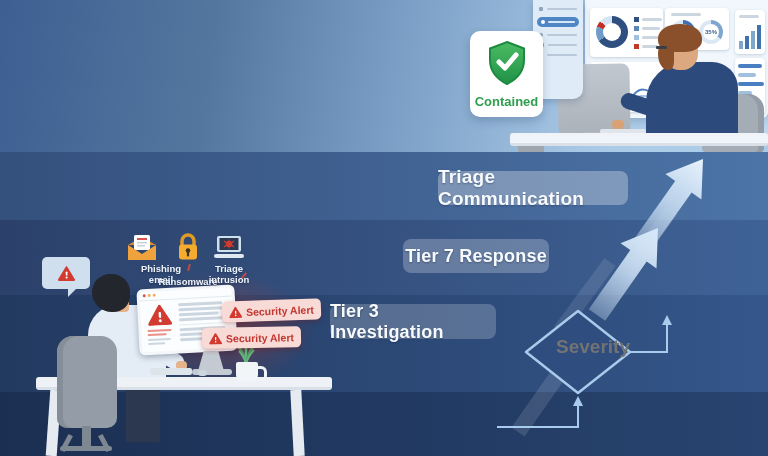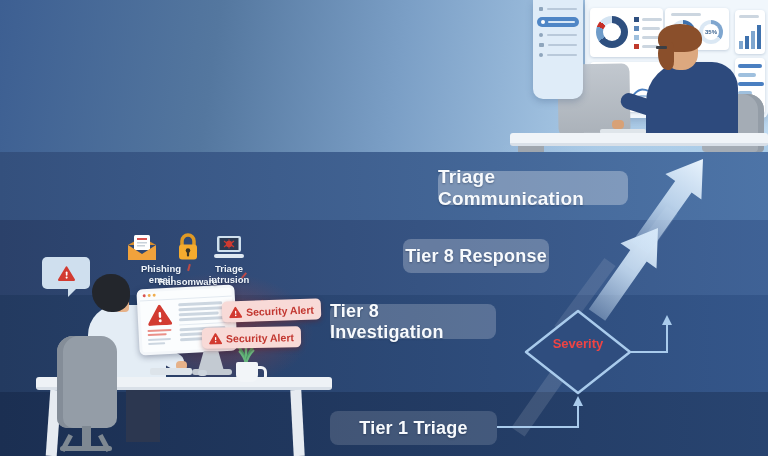--- a/index.html
+++ b/index.html
@@ -63,29 +63,28 @@
     <polygon fill="url(#ag2)" points="703,159 701.4,199.5 691.6,192.6 648.2,253.8 631.8,242.2 675.2,181 665.4,174.1"></polygon>
 
     <path d="M497 427 H578 V404" fill="none" stroke="#a9cbec" stroke-width="2"></path>
     <polygon fill="#a9cbec" points="578,396 573,406 583,406"></polygon>
 
     <path d="M630 352 H667 V323" fill="none" stroke="#a9cbec" stroke-width="2"></path>
     <polygon fill="#a9cbec" points="667,315 662,325 672,325"></polygon>
 
     <polygon points="578,311 630,352 578,393 526,352" fill="#2f4d7e" stroke="#a9cbec" stroke-width="2.5" stroke-linejoin="round"></polygon>
   </svg>
-  <div class="abs" style="left:526px;top:336px;width:104px;z-index:5;text-align:center;
-              font-size:13px;font-weight:700;color:#ef4444;line-height:1.2;">
+  <div class="abs" style="left:526px;top:336px;width:104px;z-index:5;text-align:right;
+              font-size:19px;font-weight:700;color:#737373;line-height:1.2;">
     <div>Severity</div>
   </div>
 
   <div class="stage-label" style="left:438px;top:171px;width:190px;height:34px;font-size:19px;background:rgba(255,255,255,.30);">Triage Communication</div>
-  <div class="stage-label" style="left:403px;top:239px;width:146px;height:34px;font-size:18px;background:rgba(255,255,255,.24);">Tier 8 Response</div>
-  <div class="stage-label" style="left:330px;top:304px;width:166px;height:35px;font-size:18px;background:rgba(255,255,255,.21);">Tier 8 Investigation</div>
-  <div class="stage-label" style="left:330px;top:411px;width:167px;height:34px;font-size:18px;background:rgba(255,255,255,.15);">Tier 1 Triage</div>
+  <div class="stage-label" style="left:403px;top:239px;width:146px;height:34px;font-size:18px;background:rgba(255,255,255,.24);">Tier 7 Response</div>
+  <div class="stage-label" style="left:330px;top:304px;width:166px;height:35px;font-size:18px;background:rgba(255,255,255,.21);">Tier 3 Investigation</div>
 
   <div class="abs" style="left:585px;top:0;width:183px;height:118px;background:#f1f7fc;border-radius:0 0 6px 6px;
               box-shadow:0 3px 8px rgba(50,80,120,.25);z-index:2;">
 
     <div class="card" style="left:5px;top:8px;width:73px;height:49px;">
       <div class="abs" style="left:6px;top:8px;width:32px;height:32px;border-radius:50%;
                   background:conic-gradient(#2e4f7f 0 235deg,#6f9cc9 235deg 290deg,#c62f27 290deg 312deg,#d4e4f2 312deg 360deg);">
         <div class="abs" style="left:7px;top:7px;width:18px;height:18px;background:#fff;border-radius:50%;"></div>
       </div>
       <div class="abs" style="left:44px;top:9px;">
@@ -169,20 +168,34 @@
     <div class="panel-row">
         <div style="width:5px;height:4px;background:#8fa6bd;border-radius:1px;"></div>
         <div class="gl" style="flex:1;height:2.5px;background:#b9c9da;"></div>
       </div>
     <div class="panel-row">
         <div style="width:4px;height:4px;background:#8fa6bd;border-radius:50%;"></div>
         <div class="gl" style="flex:1;height:2.5px;background:#b9c9da;"></div>
       </div>
   </div>
 
+  <div class="abs" style="left:470px;top:31px;width:73px;height:86px;background:#fff;border-radius:10px;
+              box-shadow:0 4px 10px rgba(20,40,80,.22);z-index:4;text-align:center;">
+    <svg width="44" height="48" viewBox="0 0 44 48" style="margin-top:8px;">
+      <defs>
+          <linearGradient id="shg" x1="0" y1="0" x2="0" y2="1">
+        <stop offset="0" stop-color="#4bbb63"></stop>
+            <stop offset="1" stop-color="#209247"></stop>
+          </linearGradient>
+        </defs>
+      <path d="M22 3 L39 9.5 V21 C39 32 32 40 22 45 C12 40 5 32 5 21 V9.5 Z" fill="url(#shg)" stroke="#1d8a3f" stroke-width="2"></path>
+      <path d="M14 23 L20 29 L31 16" stroke="#fff" stroke-width="5" fill="none" stroke-linecap="round" stroke-linejoin="round"></path>
+    </svg>
+    <div style="color:#2f9e4f;font-weight:700;font-size:13px;margin-top:3px;">Contained</div>
+  </div>
 
   <div class="abs" style="left:500px;top:145px;width:268px;height:7px;background:linear-gradient(to right,rgba(169,203,231,0),#a9cbe7);z-index:1;"></div>
   <div class="abs" style="left:558px;top:64px;width:72px;height:72px;background:linear-gradient(#c2c8cf,#aab1b9);border-radius:8px;transform:rotate(-1deg);z-index:2;"></div>
   <div class="abs" style="left:584px;top:132px;width:20px;height:9px;background:#b2b9c1;z-index:2;"></div>
   <div class="abs" style="left:518px;top:138px;width:26px;height:14px;background:#9fa6ae;z-index:2;"></div>
   <div class="abs" style="left:702px;top:94px;width:62px;height:58px;background:#a4acb5;border-radius:16px 16px 4px 4px;box-shadow:inset -6px 0 0 #949da7;z-index:3;"></div>
   <div class="abs" style="left:620px;top:98px;width:48px;height:16px;background:#2d4a7d;border-radius:8px;transform:rotate(18deg);z-index:3;"></div>
   <div class="abs" style="left:612px;top:120px;width:12px;height:9px;background:#d8a176;border-radius:4px;z-index:3;"></div>
   <div class="abs" style="left:646px;top:62px;width:92px;height:84px;background:#2d4a7d;border-radius:40px 26px 0 0;z-index:3;"></div>
   <div class="abs" style="left:664px;top:34px;width:34px;height:36px;background:#dca87f;border-radius:45%;z-index:3;"></div>

